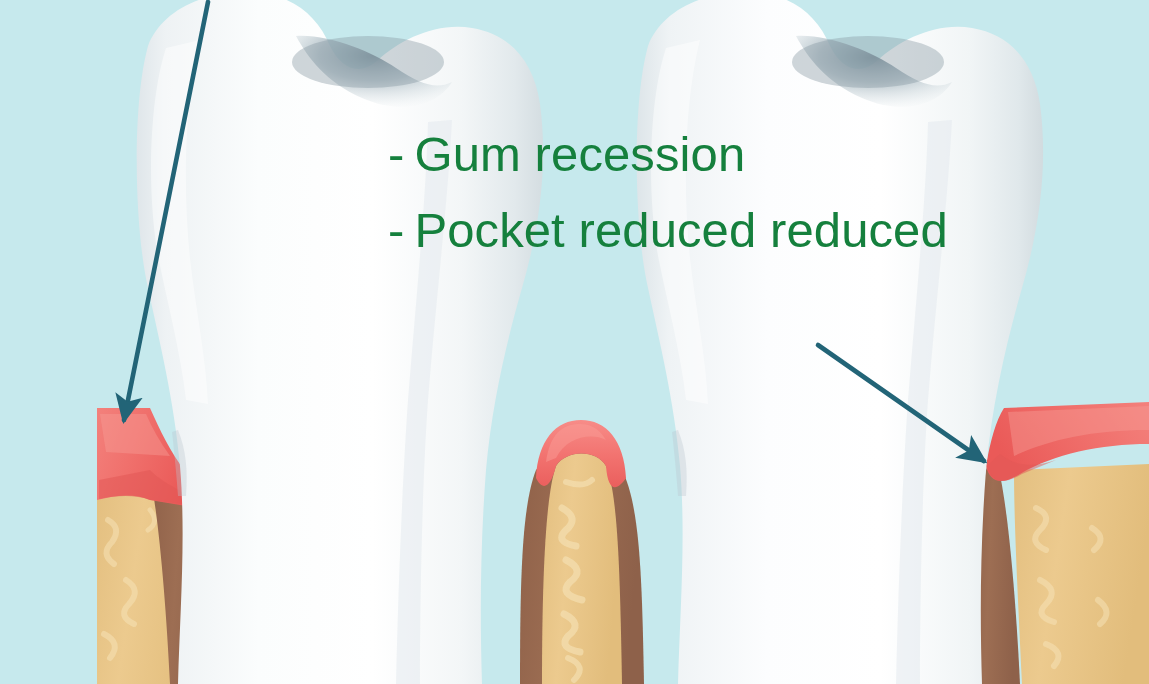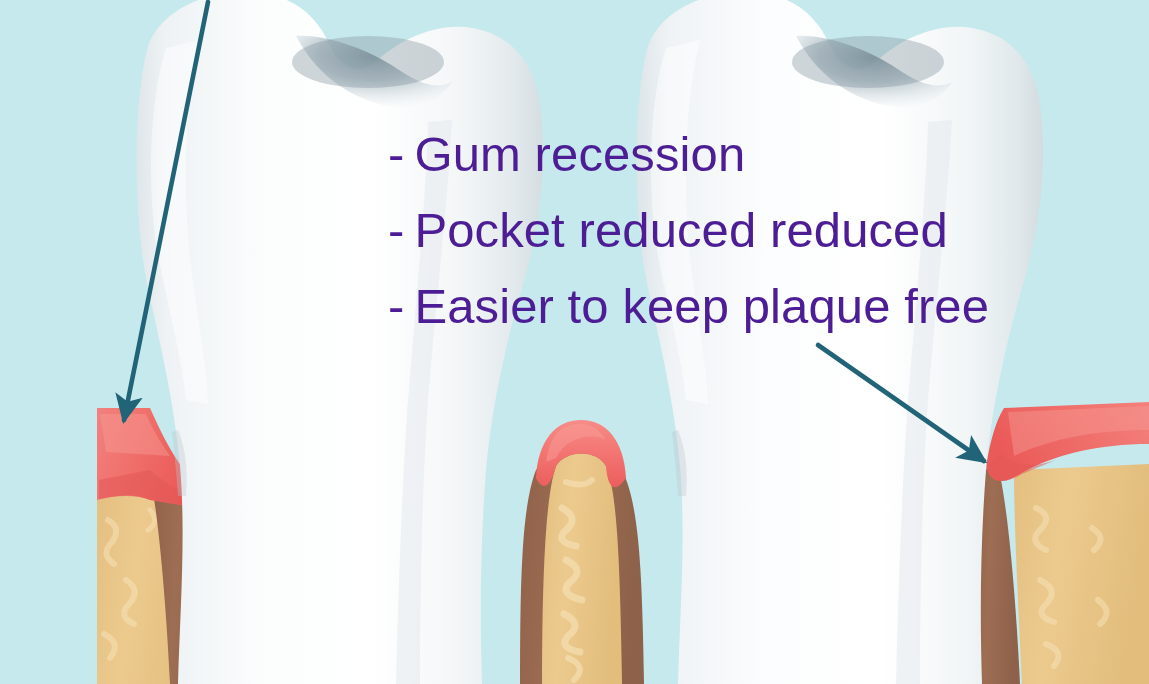--- a/index.html
+++ b/index.html
@@ -27,21 +27,21 @@
   #callout-list {
     position: absolute;
     left: 388px;
     top: 116px;
     width: 740px;
     z-index: 30;
     pointer-events: none;
   }
   .callout-line {
     display: block;
-    color: #4c1d95;
+    color: #15803d;
     font-size: 49px;
     line-height: 76px;
     font-weight: 400;
     letter-spacing: 0.1px;
     white-space: nowrap;
     font-family: "Liberation Sans", sans-serif;
   }
   .callout-line .dash {
     display: inline-block;
     margin-right: 10px;
@@ -276,18 +276,15 @@
     </g>
   </svg>
 
   <div id="callout-list">
     <span class="callout-line">
       <span class="dash">-</span><span>Gum recession</span>
     </span>
     <span class="callout-line">
       <span class="dash">-</span><span>Pocket reduced reduced</span>
     </span>
-    <span class="callout-line">
-      <span class="dash">-</span><span>Easier to keep plaque free</span>
-    </span>
   </div>
 
 </div>
 
 </body></html>

